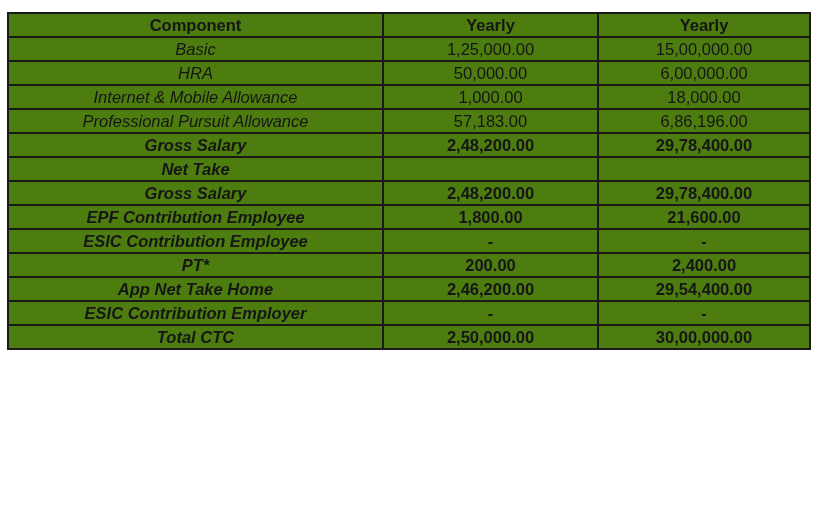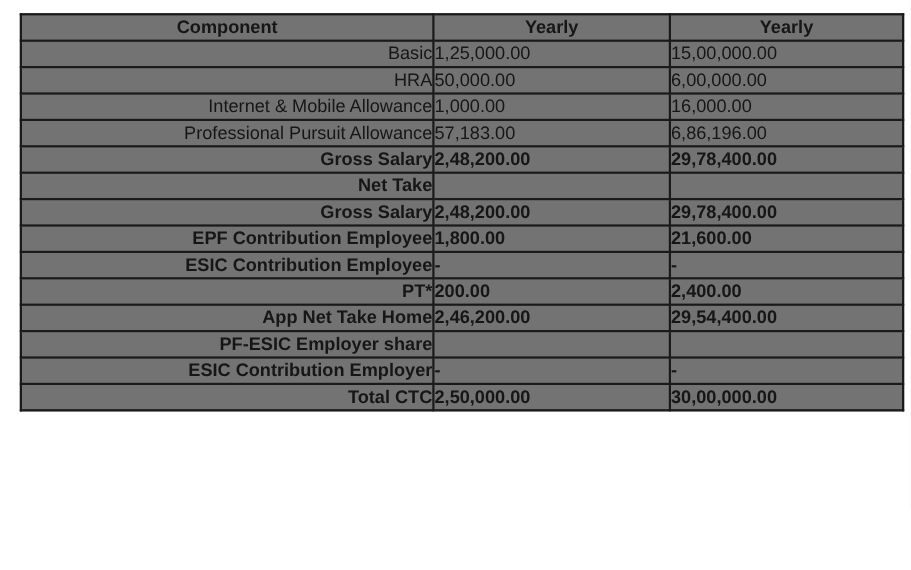--- a/index.html
+++ b/index.html
@@ -10,51 +10,52 @@
   body {
     width: 828px;
     height: 518px;
     position: relative;
     font-family: "Liberation Sans", "DejaVu Sans", sans-serif;
     color: #161616;
     overflow: hidden;
   }
   table.salary {
     position: absolute;
-    left: 18px;
+    left: 7px;
     top: 12px;
     width: 802px;
     border-collapse: collapse;
     table-layout: fixed;
-    background: #737373;
+    background: #4d7c0f;
   }
   table.salary col.c-component { width: 375px; }
   table.salary col.c-monthly   { width: 215px; }
   table.salary col.c-yearly    { width: 212px; }
   table.salary th, table.salary td {
     border: 2px solid #1a1a1a;
     height: 22px;
     padding: 0;
     font-size: 16.5px;
     line-height: 22px;
     white-space: nowrap;
     overflow: hidden;
     vertical-align: middle;
     font-weight: 400;
   }
   table.salary th {
     text-align: center;
     font-weight: 700;
   }
   td.comp {
-    text-align: right;
+    text-align: center;
     padding-left: 8px;
+    font-style: italic;
   }
   td.num {
-    text-align: left;
+    text-align: center;
     padding-right: 9px;
   }
   tr.bold td {
     font-weight: 700;
   }
 </style>
 </head>
 <body>
 
 <table class="salary">
@@ -77,21 +78,21 @@
       <td class="num">15,00,000.00</td>
     </tr>
     <tr>
       <td class="comp">HRA</td>
       <td class="num">50,000.00</td>
       <td class="num">6,00,000.00</td>
     </tr>
     <tr>
       <td class="comp">Internet &amp; Mobile Allowance</td>
       <td class="num">1,000.00</td>
-      <td class="num">16,000.00</td>
+      <td class="num">18,000.00</td>
     </tr>
     <tr>
       <td class="comp">Professional Pursuit Allowance</td>
       <td class="num">57,183.00</td>
       <td class="num">6,86,196.00</td>
     </tr>
     <tr class="bold">
       <td class="comp">Gross Salary</td>
       <td class="num">2,48,200.00</td>
       <td class="num">29,78,400.00</td>
@@ -120,25 +121,20 @@
       <td class="comp">PT*</td>
       <td class="num">200.00</td>
       <td class="num">2,400.00</td>
     </tr>
     <tr class="bold">
       <td class="comp">App Net Take Home</td>
       <td class="num">2,46,200.00</td>
       <td class="num">29,54,400.00</td>
     </tr>
     <tr class="bold">
-      <td class="comp">PF-ESIC Employer share</td>
-      <td class="num"></td>
-      <td class="num"></td>
-    </tr>
-    <tr class="bold">
       <td class="comp">ESIC Contribution Employer</td>
       <td class="num">-</td>
       <td class="num">-</td>
     </tr>
     <tr class="bold">
       <td class="comp">Total CTC</td>
       <td class="num">2,50,000.00</td>
       <td class="num">30,00,000.00</td>
     </tr>
   </tbody>

